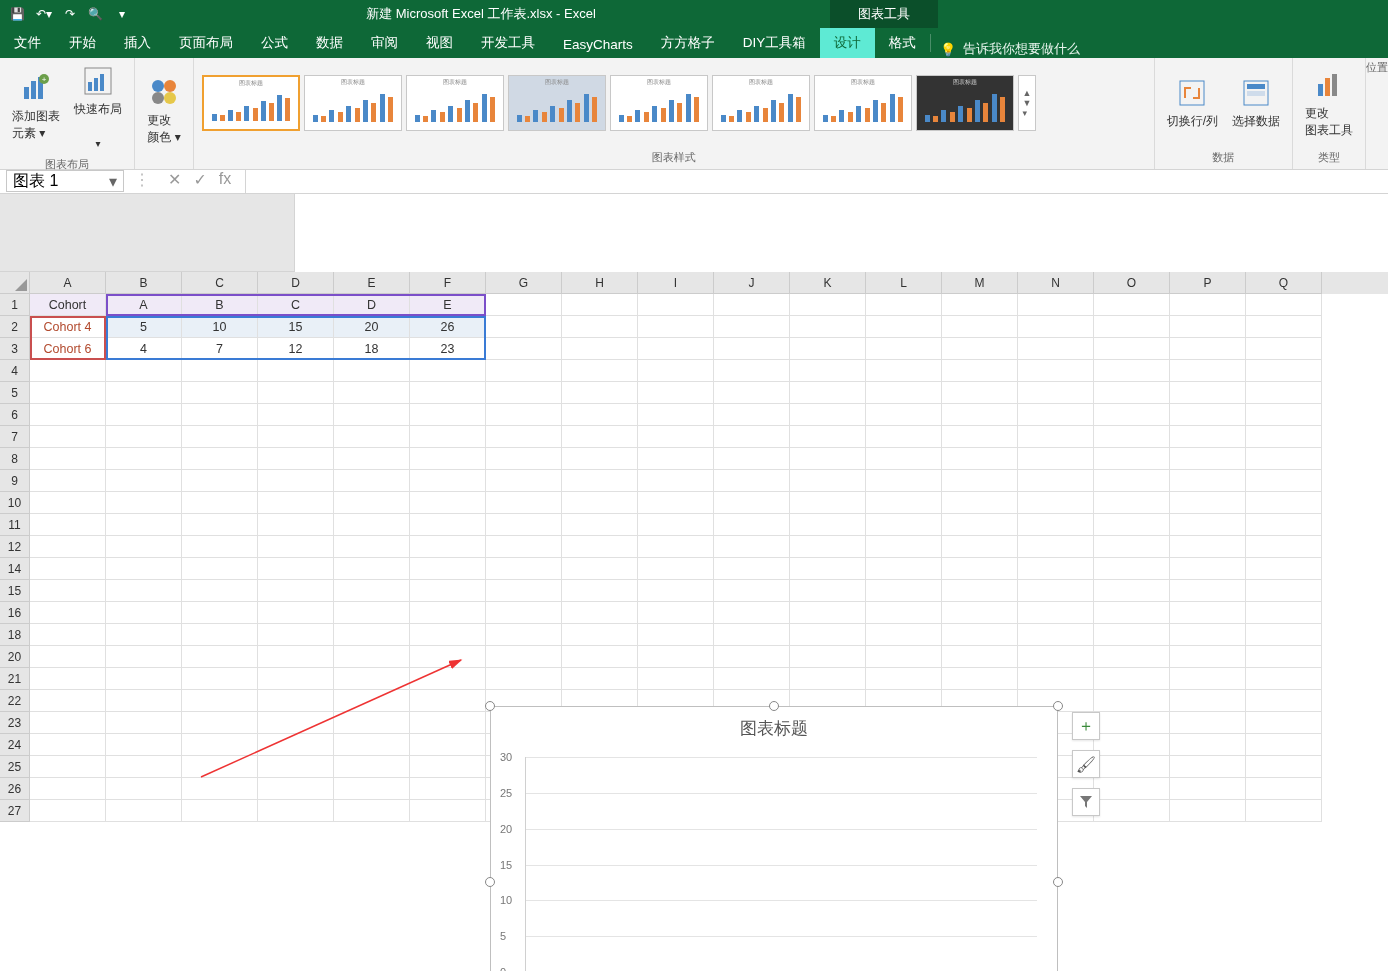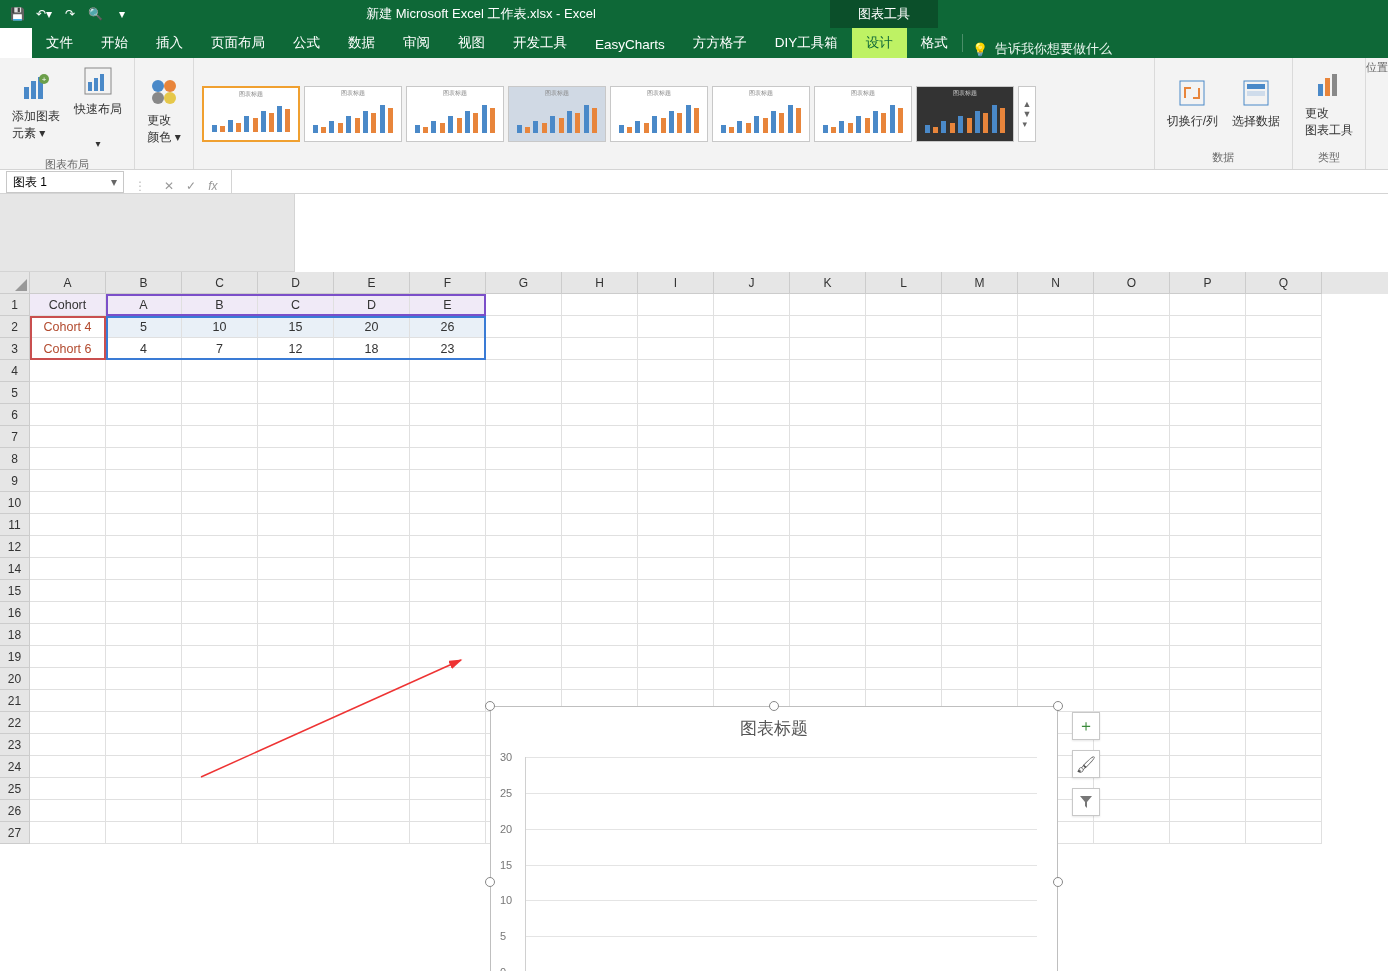--- a/index.html
+++ b/index.html
@@ -6,40 +6,40 @@
 body { background: #fff; overflow: hidden; width: 1388px; height: 971px; position: relative; }
 
 
 .titlebar { background: #0e6837; height: 28px; display: flex; align-items: center; color: #fff; font-size: 12px; }
 .qat { display: flex; gap: 6px; padding-left: 8px; align-items: center; }
 .qat .ic { width: 20px; height: 20px; display: flex; align-items: center; justify-content: center; cursor: pointer; }
 .title-center { flex: 1; text-align: center; font-size: 13px; }
 .chart-tools-tab { background: #0b4f2a; padding: 0 28px; height: 28px; display: flex; align-items: center; font-size: 13px; }
 
 
-.ribbon-tabs { background: #0e6837; height: 30px; display: flex; align-items: flex-end; color: #fff; font-size: 13.5px; margin-left: 32px; }
+.ribbon-tabs { background: #0e6837; height: 30px; display: flex; align-items: flex-end; color: #fff; font-size: 13.5px; }
 .ribbon-tabs .tab { padding: 6px 14px; cursor: pointer; }
-.ribbon-tabs .tab.active { background: #bef264; color: #0e6837; }
+.ribbon-tabs .tab.active { background: #5eead4; color: #0e6837; }
 .ribbon-tabs .sep { width: 1px; height: 18px; background: rgba(255,255,255,0.25); align-self: center; }
 .tellme { display: flex; align-items: center; gap: 6px; padding: 0 10px; font-size: 13px; color: #e8f5ee; cursor: text; }
 
 
 .ribbon { background: #f3f3f3; height: 112px; display: flex; border-bottom: 1px solid #d4d4d4; }
 .rgroup { border-right: 1px solid #dadada; display: flex; flex-direction: column; }
 .rgroup-body { flex: 1; display: flex; align-items: center; padding: 4px 8px; gap: 6px; }
 .rgroup-label { font-size: 11px; text-align: center; color: #666; padding: 2px 0 4px; }
 .bigbtn { display: flex; flex-direction: column; align-items: center; gap: 3px; font-size: 12px; color: #333; cursor: pointer; padding: 2px 4px; }
 .bigbtn .iconbox { width: 34px; height: 34px; display: flex; align-items: center; justify-content: center; }
 .styles-gallery { display: flex; gap: 4px; align-items: center; }
 .style-thumb { width: 98px; height: 56px; border: 1px solid #c8c8c8; background: #fff; cursor: pointer; position: relative; }
 .style-thumb.sel { border: 2px solid #f0a030; }
 .gal-more { width: 18px; height: 56px; border: 1px solid #c8c8c8; background: #fff; display: flex; flex-direction: column; justify-content: center; align-items: center; cursor: pointer; font-size: 9px; color: #666; }
 
 
-.fx-row { height: 24px; display: flex; align-items: flex-end; border-bottom: 1px solid #d4d4d4; font-size: 12px; }
+.fx-row { height: 24px; display: flex; align-items: flex-start; border-bottom: 1px solid #d4d4d4; font-size: 16px; }
 .namebox { width: 118px; border: 1px solid #c8c8c8; height: 22px; margin: 0 6px; display: flex; align-items: center; padding: 0 6px; background: #fff; }
 .namebox .dd { margin-left: auto; color: #666; }
 .fx-icons { display: flex; gap: 12px; color: #999; padding: 0 14px; }
 .fx-input { flex: 1; border-left: 1px solid #d4d4d4; height: 100%; padding-left: 6px; display: flex; align-items: center; }
 
 
 .sep-area { height: 78px; background: #e6e6e6; border-bottom: 1px solid #d4d4d4; position:relative; }
 .sep-area .whitebox { position:absolute; right:0; top:0; bottom:-1px; width: 1094px; background:#fff; border-left:1px solid #d4d4d4; }
 
 
@@ -291,20 +291,21 @@
               <div class="mb2" style="height:48%"></div>
               <div class="mb1" style="height:72%"></div>
               <div class="mb2" style="height:65%"></div>
               <div class="mb1" style="height:92%"></div>
               <div class="mb2" style="height:82%"></div>
             </div>
           </div>
         <div class="gal-more">▲<br>▼<br>▾</div>
       </div>
     </div>
+    <div class="rgroup-label">图表样式</div>
   </div>
 
   <div class="rgroup">
     <div class="rgroup-body">
       <div class="bigbtn">
         <div class="iconbox">
             <svg width="30" height="30">
               <rect x="3" y="3" width="24" height="24" fill="none" stroke="#4a89c8"></rect>
               <path d="M8 20 L8 10 L14 10" stroke="#e8853b" fill="none" stroke-width="2"></path>
               <path d="M22 10 L22 20 L16 20" stroke="#e8853b" fill="none" stroke-width="2"></path>
@@ -349,21 +350,21 @@
 
 <div class="fx-row">
   <div class="namebox">
     <span>图表 1</span>
     <span class="dd">▾</span>
   </div>
   <span style="color:#bbb; padding:0 4px">⋮</span>
   <div class="fx-icons">
     <span>✕</span>
     <span>✓</span>
-    <span style="font-style:italic">fx</span>
+    <span style="">fx</span>
   </div>
   <div class="fx-input"></div>
 </div>
 
 <div class="sep-area">
     <div class="whitebox"></div>
   </div>
 
 <div class="grid-wrap">
   <div class="colheads">
@@ -701,40 +702,20 @@
         <div class="cell"></div>
         <div class="cell"></div>
         <div class="cell"></div>
         <div class="cell"></div>
         <div class="cell"></div>
         <div class="cell"></div>
         <div class="cell"></div>
         <div class="cell"></div>
       </div>
       <div class="row">
-        <div class="rowlabel">19</div>
-        <div class="cell"></div>
-        <div class="cell"></div>
-        <div class="cell"></div>
-        <div class="cell"></div>
-        <div class="cell"></div>
-        <div class="cell"></div>
-        <div class="cell"></div>
-        <div class="cell"></div>
-        <div class="cell"></div>
-        <div class="cell"></div>
-        <div class="cell"></div>
-        <div class="cell"></div>
-        <div class="cell"></div>
-        <div class="cell"></div>
-        <div class="cell"></div>
-        <div class="cell"></div>
-        <div class="cell"></div>
-      </div>
-      <div class="row">
         <div class="rowlabel">20</div>
         <div class="cell"></div>
         <div class="cell"></div>
         <div class="cell"></div>
         <div class="cell"></div>
         <div class="cell"></div>
         <div class="cell"></div>
         <div class="cell"></div>
         <div class="cell"></div>
         <div class="cell"></div>

